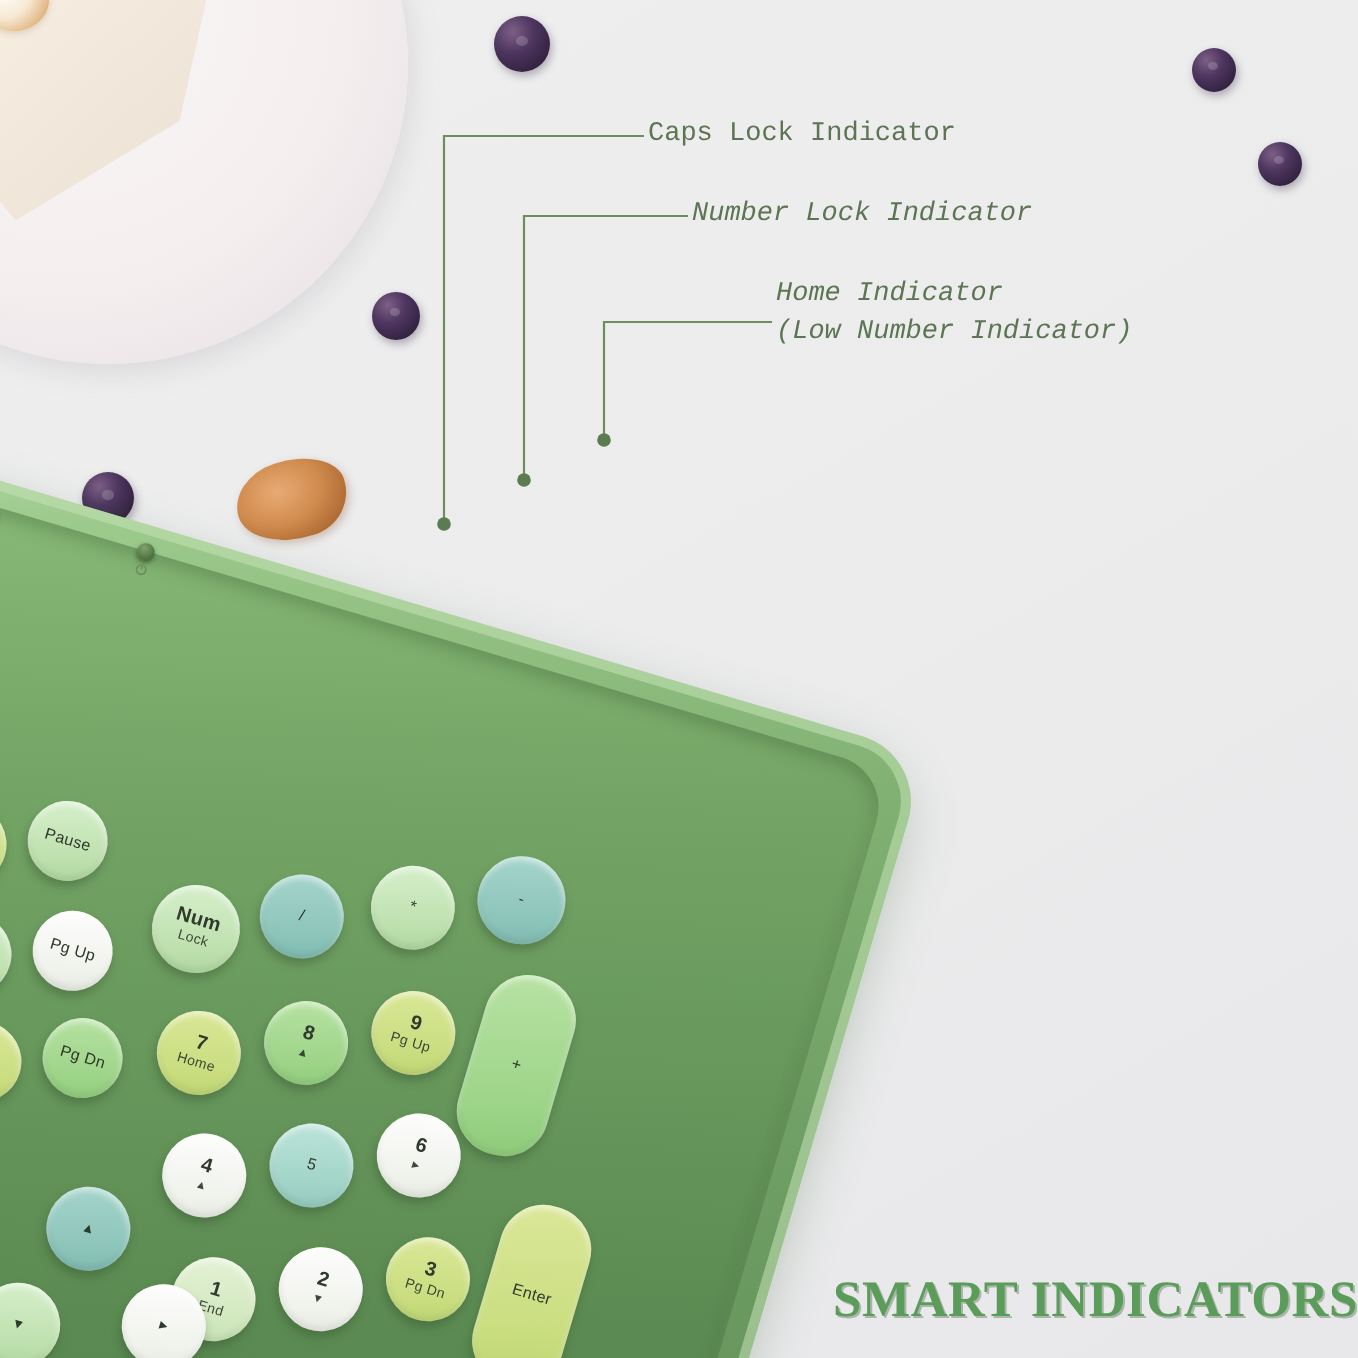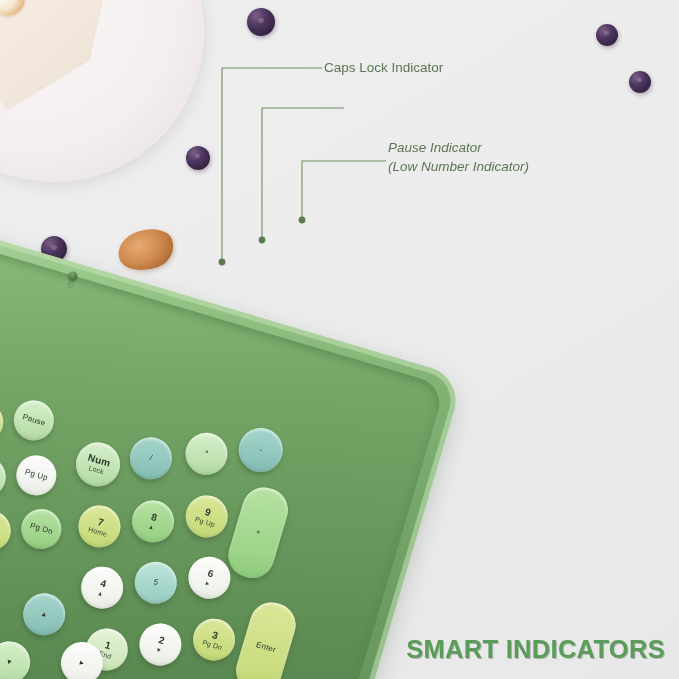--- a/index.html
+++ b/index.html
@@ -90,27 +90,27 @@
 
   
   .led { position:absolute; width:9px; height:9px; border-radius:50%;
     background:radial-gradient(circle at 35% 30%, #7fa36f 0%, #567a48 55%, #3d5c33 100%);
     box-shadow:0 1px 2px rgba(30,50,25,.5); }
   .led-mark { position:absolute; font-size:7px; color:#6d8f5e; font-weight:600; }
 
   
   #callouts { position:absolute; inset:0; pointer-events:none; }
   .cl-text { position:absolute; font-size:13.5px; color:#5d7554; white-space:nowrap;
-    font-family:Liberation Sans, sans-serif; }
+    font-family:Liberation Mono, monospace; }
   .cl-text.italic { font-style:italic; }
 
   
-  #headline { position:absolute; right:14px; bottom:14px; text-align:right;
+  #headline { position:absolute; right:0; bottom:14px; text-align:right;
     font-size:25.5px; font-weight:bold; color:#5c9c5a; letter-spacing:.3px;
-    line-height:1.22; text-shadow:1px 1px 0 rgba(60,90,55,.35); }
+    line-height:1.22; text-shadow:1px 1px 0 rgba(60,90,55,.35);font-family:Liberation Serif, serif; }
 </style>
 </head>
 <body>
 
 <div id="stage">
 
   <div class="plate">
     <div class="plate-inner"></div>
   </div>
   <div class="pie">
@@ -227,20 +227,21 @@
     <circle cx="222" cy="262" r="3.4" fill="#5c7b50"></circle>
 
     <path d="M 262 240 L 262 108 L 344 108" fill="none" stroke="#6d8f5e" stroke-width="1.1"></path>
     <circle cx="262" cy="240" r="3.4" fill="#5c7b50"></circle>
 
     <path d="M 302 220 L 302 161 L 386 161" fill="none" stroke="#6d8f5e" stroke-width="1.1"></path>
     <circle cx="302" cy="220" r="3.4" fill="#5c7b50"></circle>
   </svg>
 
   <div class="cl-text" style="left:324px; top:60px;">Caps Lock Indicator</div>
-  <div class="cl-text italic" style="left:388px; top:140px;">Pause Indicator</div>
+  <div class="cl-text italic" style="left:346px; top:100px;">Number Lock Indicator</div>
+  <div class="cl-text italic" style="left:388px; top:140px;">Home Indicator</div>
   <div class="cl-text italic" style="left:388px; top:159px;">(Low Number Indicator)</div>
 
   <div id="headline">
     <div>SMART INDICATORS</div>
   </div>
 
 </div>
 
 </body></html>

